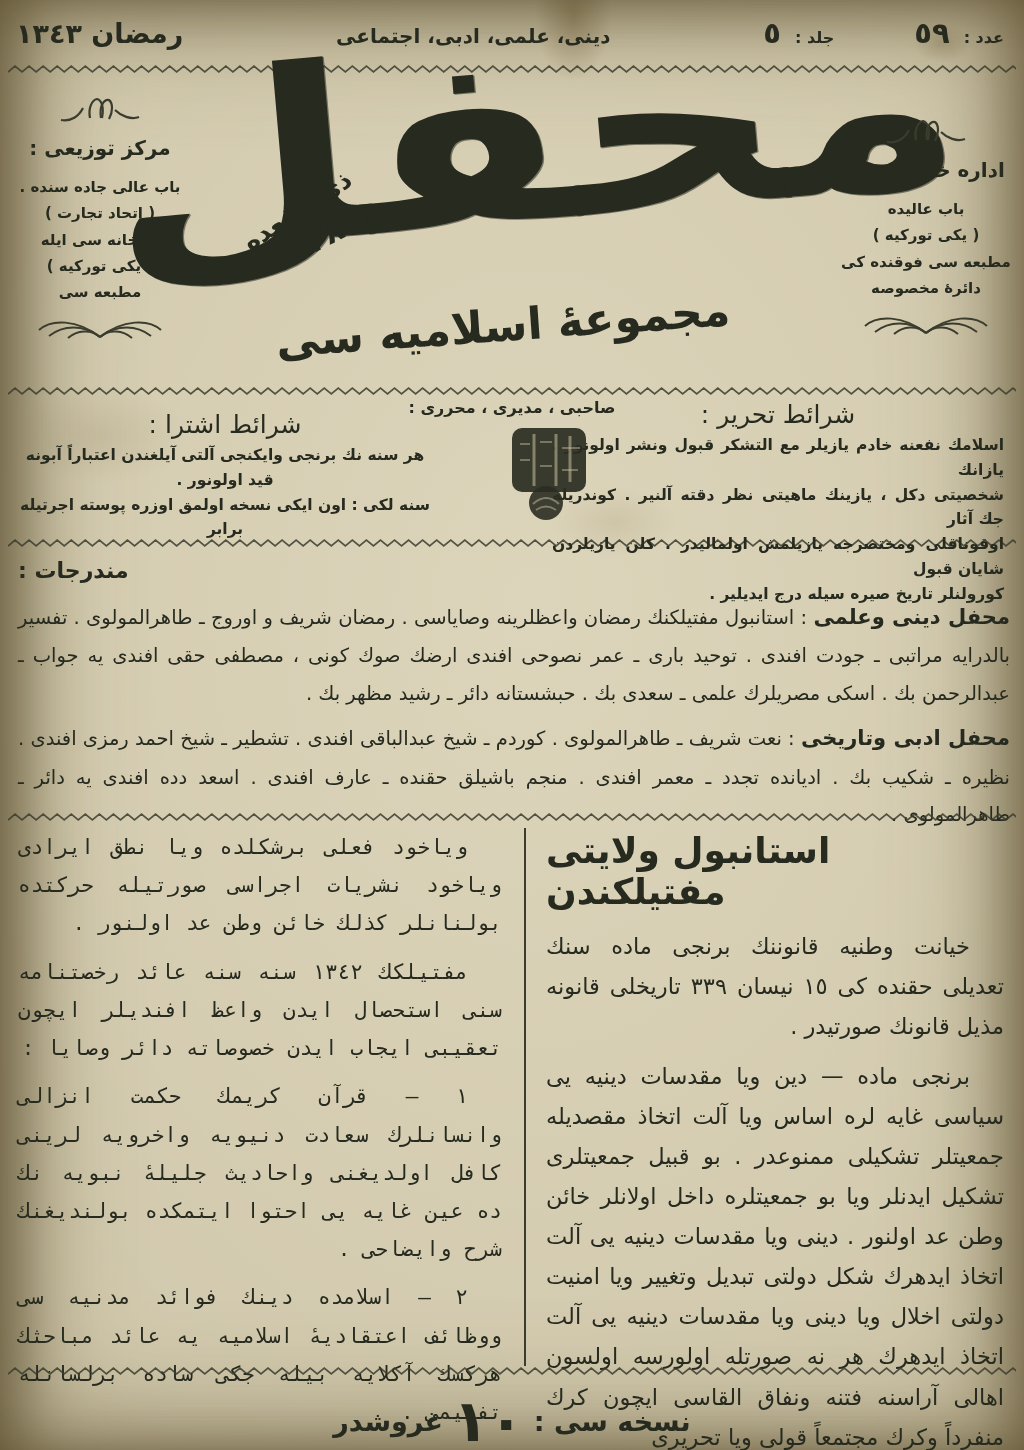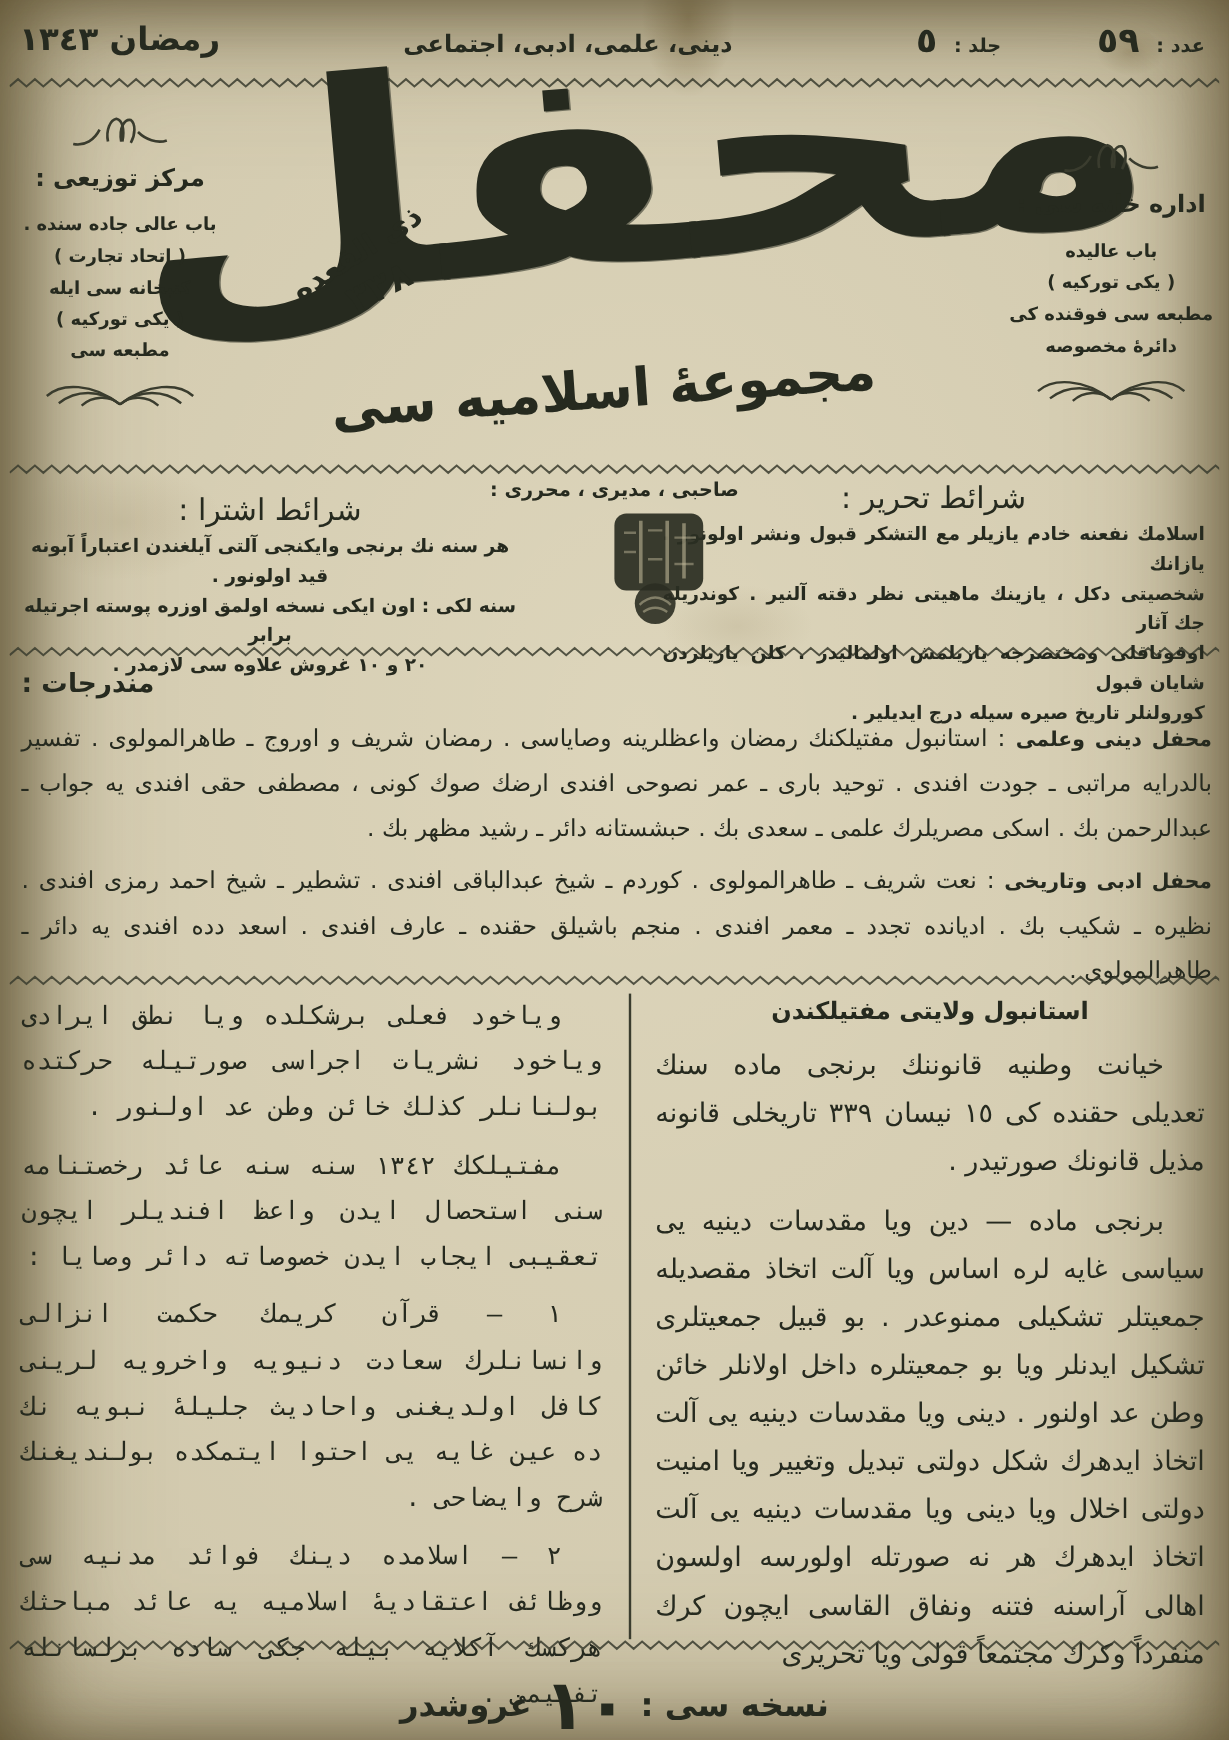--- a/index.html
+++ b/index.html
@@ -92,35 +92,35 @@
   .cond.subsc .cline{text-align:center;}
   .seal{position:absolute;left:486px;top:30px;}
   
   .contents{height:264px;padding:10px 14px 0 18px;}
   .contents .chead{text-align:left;font-size:22px;font-weight:bold;margin-bottom:14px;letter-spacing:1px;}
   .contents p{
     font-size:19.5px;line-height:1.92;text-align:justify;
     margin-bottom:6px;
   }
   .entry-label{
-    font-weight:bold;font-size:17px;
+    font-weight:bold;font-size:21px;
     text-decoration-style:wavy;
     text-decoration-thickness:1px;
     text-underline-offset:7px;
   }
   
   .cols{display:flex;height:544px;padding:6px 14px 0 18px;}
   .col-r{
     width:486px;
     border-left:2px solid var(--ink-soft);
     padding:2px 6px 0 20px;
   }
   .col-l{flex:1;padding:2px 22px 0 0;}
   .col-r .ahead{
-    text-align:center;font-size:20px;font-weight:bold;
+    text-align:left;font-size:36px;font-weight:bold;
     margin-bottom:14px;letter-spacing:1px;
   }
   .cols p{
     font-size:22.5px;line-height:1.78;text-align:justify;
     text-indent:34px;margin-bottom:10px;font-weight:500;
   }
   .col-l p{font-size:21px;line-height:1.82;font-family:Liberation Mono, monospace;}
   
   .price{
     height:80px;display:flex;justify-content:center;align-items:center;gap:10px;
@@ -230,21 +230,20 @@
       <path d="M34,8 v52 M56,8 v52 M70,10 v46" stroke="#c8bf9f" stroke-width="3" opacity="0.55" fill="none"></path>
       <path d="M20,18 h10 M20,34 h10 M40,16 h12 M40,40 h12 M62,22 h18 M62,44 h16" stroke="#c8bf9f" stroke-width="2" opacity="0.45" fill="none"></path>
       <circle cx="46" cy="77" r="17" fill="#2b2e22" opacity="0.9"></circle>
       <path d="M33,78 q13,-12 26,0 M36,84 q10,-7 20,0" stroke="#c8bf9f" stroke-width="2" opacity="0.5" fill="none"></path>
     </svg>
 
     <div class="cond subsc">
       <div class="ctitle">شرائط اشترا :</div>
       <div class="cline">هر سنه نك برنجى وايكنجى آلتى آيلغندن اعتباراً آبونه قيد اولونور .</div>
       <div class="cline">سنه لكى : اون ايكى نسخه اولمق اوزره پوسته اجرتيله برابر</div>
-      <div class="cline">٢٠ و ١٠ غروش علاوه سى لازمدر .</div>
     </div>
   </section>
 
   <div class="zz">
       <svg viewBox="0 0 1004 10" preserveAspectRatio="none">
         <path d="M0,8 L7,2 L14,8 L21,2 L28,8 L35,2 L42,8 L49,2 L56,8 L63,2 L70,8 L77,2 L84,8 L91,2 L98,8 L105,2 L112,8 L119,2 L126,8 L133,2 L140,8 L147,2 L154,8 L161,2 L168,8 L175,2 L182,8 L189,2 L196,8 L203,2 L210,8 L217,2 L224,8 L231,2 L238,8 L245,2 L252,8 L259,2 L266,8 L273,2 L280,8 L287,2 L294,8 L301,2 L308,8 L315,2 L322,8 L329,2 L336,8 L343,2 L350,8 L357,2 L364,8 L371,2 L378,8 L385,2 L392,8 L399,2 L406,8 L413,2 L420,8 L427,2 L434,8 L441,2 L448,8 L455,2 L462,8 L469,2 L476,8 L483,2 L490,8 L497,2 L504,8 L511,2 L518,8 L525,2 L532,8 L539,2 L546,8 L553,2 L560,8 L567,2 L574,8 L581,2 L588,8 L595,2 L602,8 L609,2 L616,8 L623,2 L630,8 L637,2 L644,8 L651,2 L658,8 L665,2 L672,8 L679,2 L686,8 L693,2 L700,8 L707,2 L714,8 L721,2 L728,8 L735,2 L742,8 L749,2 L756,8 L763,2 L770,8 L777,2 L784,8 L791,2 L798,8 L805,2 L812,8 L819,2 L826,8 L833,2 L840,8 L847,2 L854,8 L861,2 L868,8 L875,2 L882,8 L889,2 L896,8 L903,2 L910,8 L917,2 L924,8 L931,2 L938,8 L945,2 L952,8 L959,2 L966,8 L973,2 L980,8 L987,2 L994,8 L1001,2 L1008,8"></path>
       </svg>
     </div>
 
   <section class="contents">

